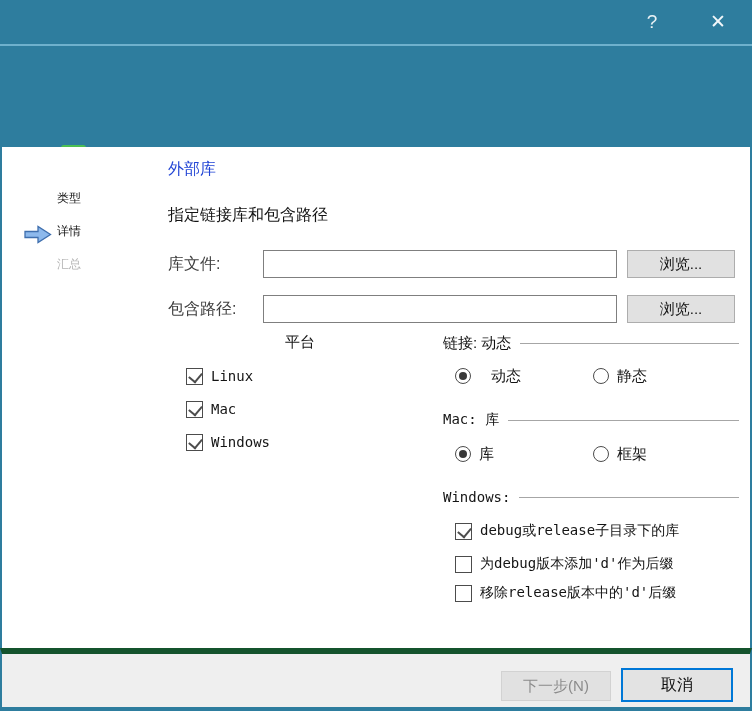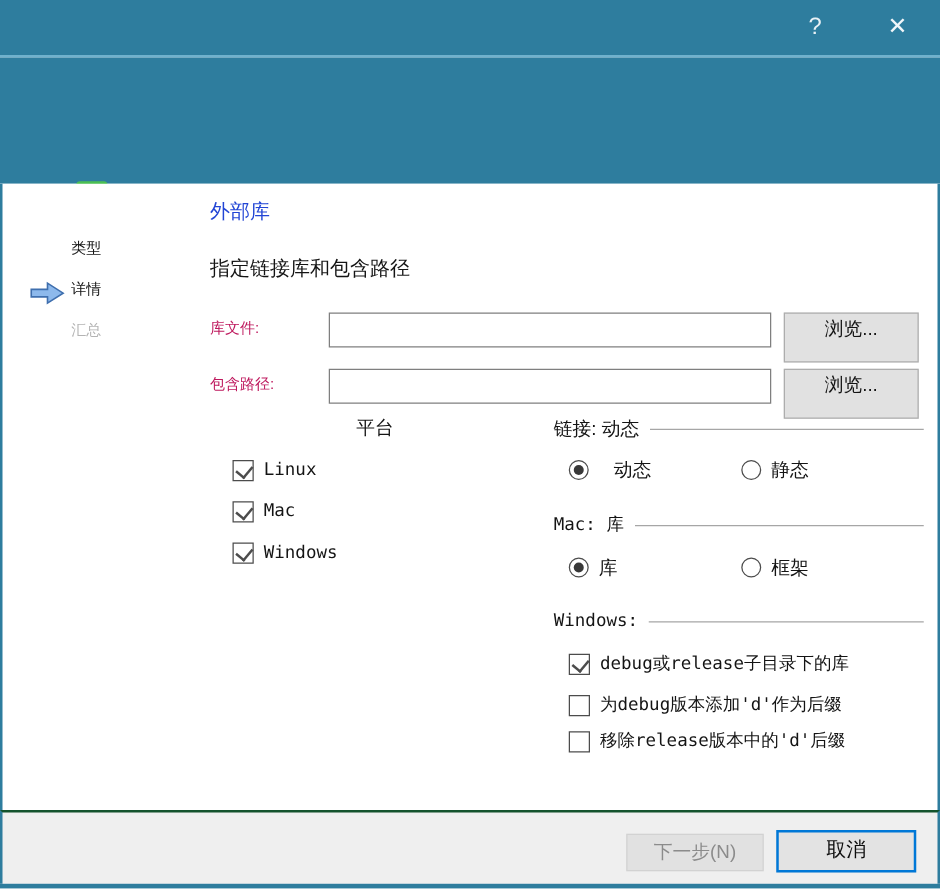--- a/index.html
+++ b/index.html
@@ -77,33 +77,33 @@
   }
   
   .page-title {
     position: absolute; left: 166px; top: 12px;
     color: #2245d5; font-size: 16px;
   }
   .page-subtitle {
     position: absolute; left: 166px; top: 58px;
     color: #141414; font-size: 16px;
   }
-  .field-label { position: absolute; color: #be185d; font-size: 12px; }
+  .field-label { position: absolute; color: #404040; font-size: 16px; }
   .field-label-1 { left: 166px; top: 107px; }
   .field-label-2 { left: 166px; top: 152px; }
   .text-input {
     position: absolute; left: 261px; width: 354px; height: 28px;
     border: 1px solid #7f7f7f; background: #ffffff;
     font-size: 14px; padding: 0 6px; outline: none;
     font-family: "Liberation Sans", sans-serif;
   }
   .input-1 { top: 103px; }
   .input-2 { top: 148px; }
   .browse-btn {
-    position: absolute; left: 625px; width: 108px; height: 40px;
+    position: absolute; left: 625px; width: 108px; height: 28px;
     background: #e1e1e1; border: 1px solid #adadad;
     font-size: 15px; color: #141414; text-align: center; line-height: 26px;
     font-family: "Liberation Sans", sans-serif;
   }
   .browse-1 { top: 103px; }
   .browse-2 { top: 148px; }
   
   .group-title {
     position: absolute; display: flex; align-items: center;
     font-size: 15px; color: #141414; gap: 9px;
@@ -143,21 +143,21 @@
   .ri-dynamic { left: 453px; top: 219px; gap: 20px; }
   .ri-static  { left: 591px; top: 219px; }
   .ri-library { left: 453px; top: 297px; }
   .ri-frame   { left: 591px; top: 297px; }
   .ci-subdir  { left: 453px; top: 374px; }
   .ci-suffixd { left: 453px; top: 407px; }
   .ci-removed { left: 453px; top: 436px; }
   
   .footer {
     position: absolute; top: 648px; left: 0; width: 752px; height: 59px;
-    background: #efefef; border-top: 2px solid #14532d;
+    background: #efefef; border-top: 6px solid #14532d;
     border-left: 2px solid #2e7d9e; border-right: 2px solid #2e7d9e;
   }
   .next-btn {
     position: absolute; right: 139px; top: 17px; width: 110px; height: 30px;
     background: #e1e1e1; border: 1px solid #d2d2d2;
     color: #8b8b8b; font-size: 15px; text-align: center; line-height: 28px;
   }
   .cancel-btn {
     position: absolute; right: 17px; top: 14px; width: 112px; height: 34px;
     background: #e3e3e3; border: 2px solid #0078d7;

